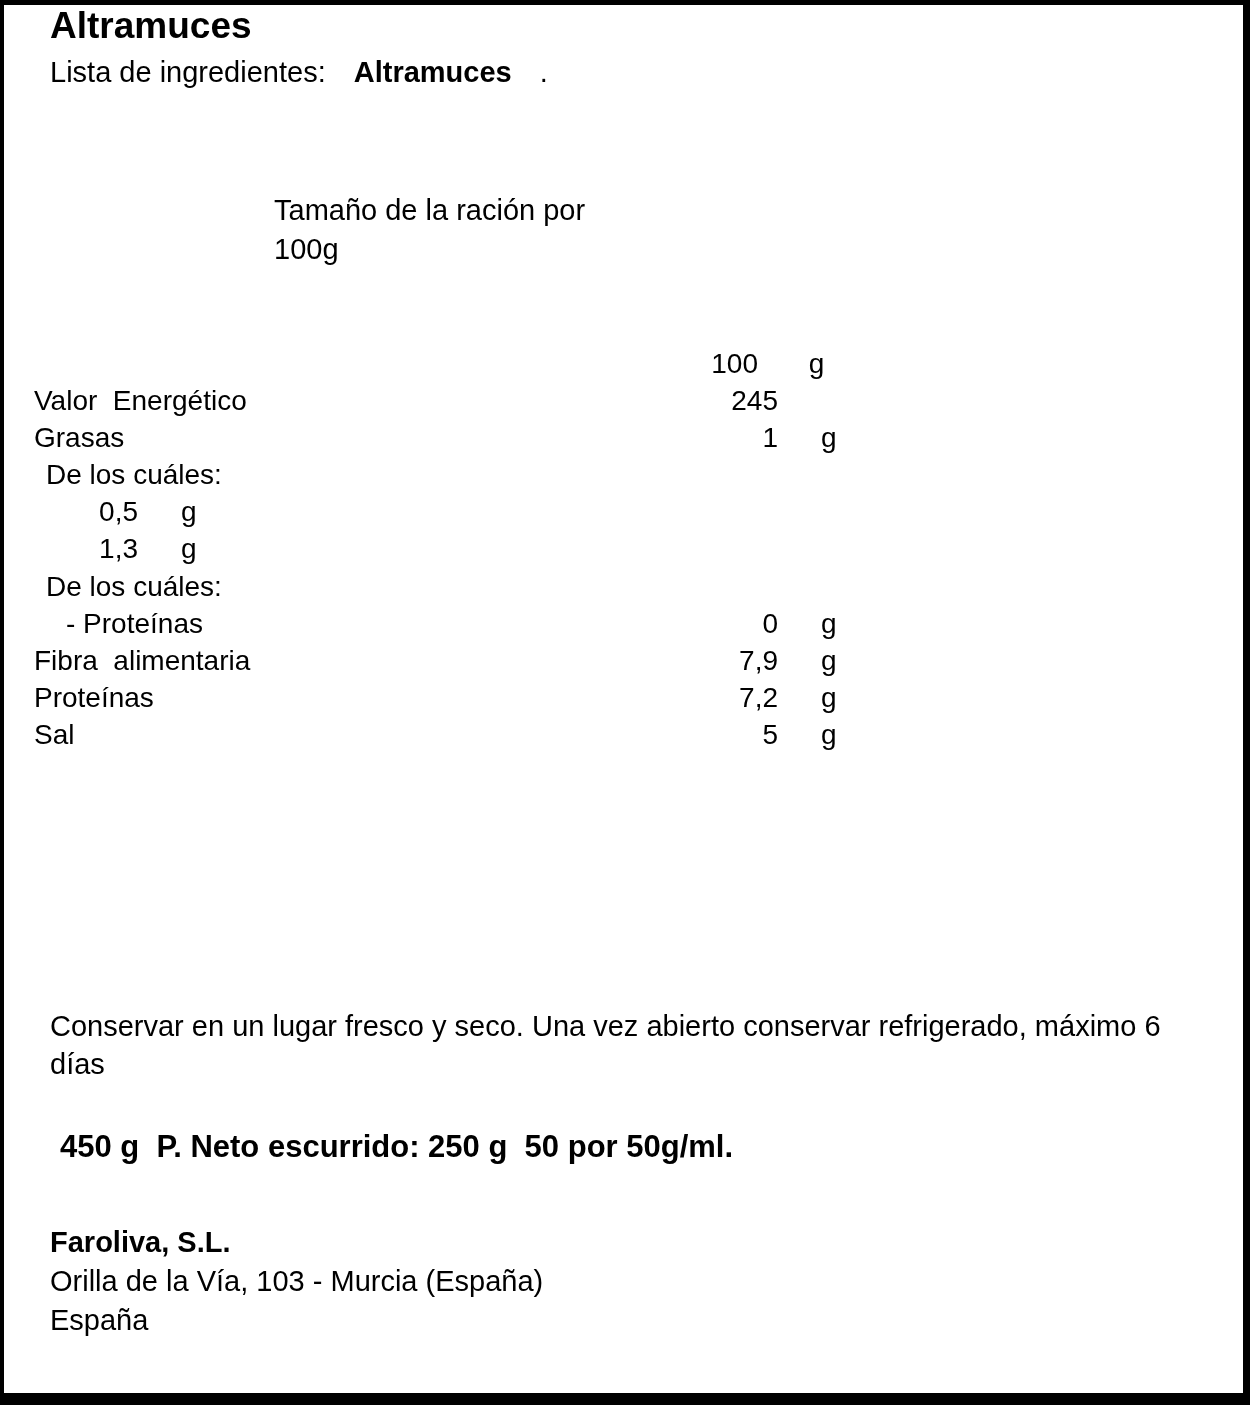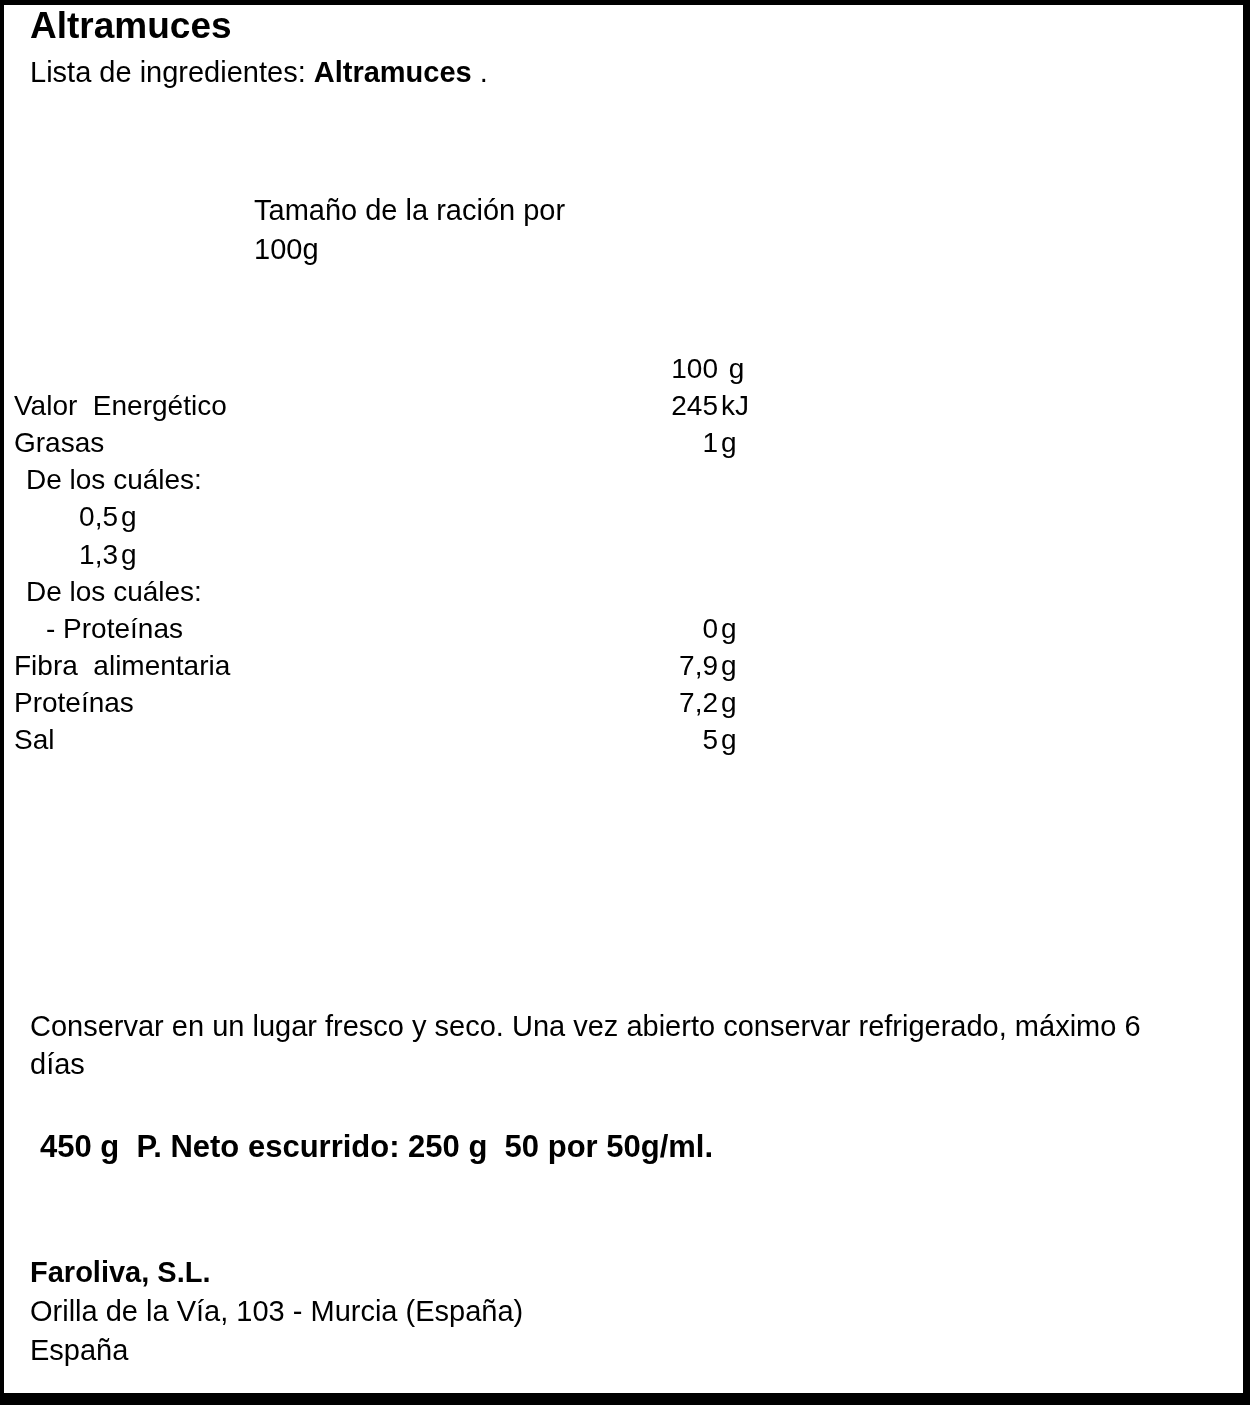--- a/index.html
+++ b/index.html
@@ -3,57 +3,57 @@
 <meta charset="utf-8">
 <style>
   html, body { margin:0; padding:0; background:#fff; }
   body {
     width:1250px; height:1405px; box-sizing:border-box;
     border-style:solid; border-color:#000; border-width:5px 7px 12px 4px;
     position:relative;
     font-family:"Liberation Sans", sans-serif;
     color:#000;
   }
-  [data-bind] { white-space: pre-wrap; }
+  [data-bind] { white-space: pre-wrap; margin-left: 20px; }
 
   .abs { position:absolute; }
 
   .title {
     left:26px; top:-2px;
     font-size:37px; font-weight:bold; line-height:46px;
   }
   .ingredients {
     left:26px; top:48px;
     font-size:29px; line-height:38px;
   }
   .ingredients .strong { font-weight:bold; }
 
   .serving {
     left:250px; top:186px; width:810px;
     text-align:left; font-size:29px; line-height:39px;
   }
 
   .ntable { left:0; top:343px; width:100%; font-size:28px; }
-  .row { display:flex; height:37.1px; align-items:flex-end; }
+  .row { display:flex; height:37.1px; align-items:flex-start;gap:20px; }
   .rlabel { flex:0 0 600px; padding-left:10px; box-sizing:border-box; overflow:hidden; }
   .rlabel.ind1 { padding-left:22px; }
   .rlabel.ind2 { padding-left:42px; }
   .rnum { flex:0 0 114px; text-align:right; }
   .runit { flex:1 1 auto; text-align:left; padding-left:3px; }
 
   .storage {
     left:26px; top:1002px; width:1145px;
     font-size:29px; line-height:38px;
   }
   .netweight {
     left:36px; top:1122px; width:1150px;
     font-size:31px; font-weight:bold; line-height:40px;
   }
   .manufacturer {
-    left:26px; top:1248px; width:900px;
+    left:26px; top:1218px; width:900px;
     font-size:29px; line-height:39px;
   }
   .manufacturer .name { font-weight:bold; }
 </style>
 </head>
 <body>
 
 <div class="abs title" data-bind="header.title">Altramuces</div>
 
 <div class="abs ingredients">
@@ -69,21 +69,20 @@
 
   <div class="row">
     <span class="rlabel"></span>
     <span class="rnum" data-bind="nutrition.column_header.num">100</span>
     <span class="runit" data-bind="nutrition.column_header.unit"> g</span>
   </div>
 
   <div class="row">
     <span class="rlabel" data-bind="nutrition.rows.0.label">Valor  Energético</span>
     <span class="rnum" data-bind="nutrition.rows.0.num">245</span>
-    <span class="runit" data-bind="nutrition.rows.0.unit">kJ</span>
   </div>
 
 
   <div class="row">
     <span class="rlabel" data-bind="nutrition.rows.2.label">Grasas</span>
     <span class="rnum" data-bind="nutrition.rows.2.num">1</span>
     <span class="runit" data-bind="nutrition.rows.2.unit">g</span>
   </div>
 
   <div class="row">

